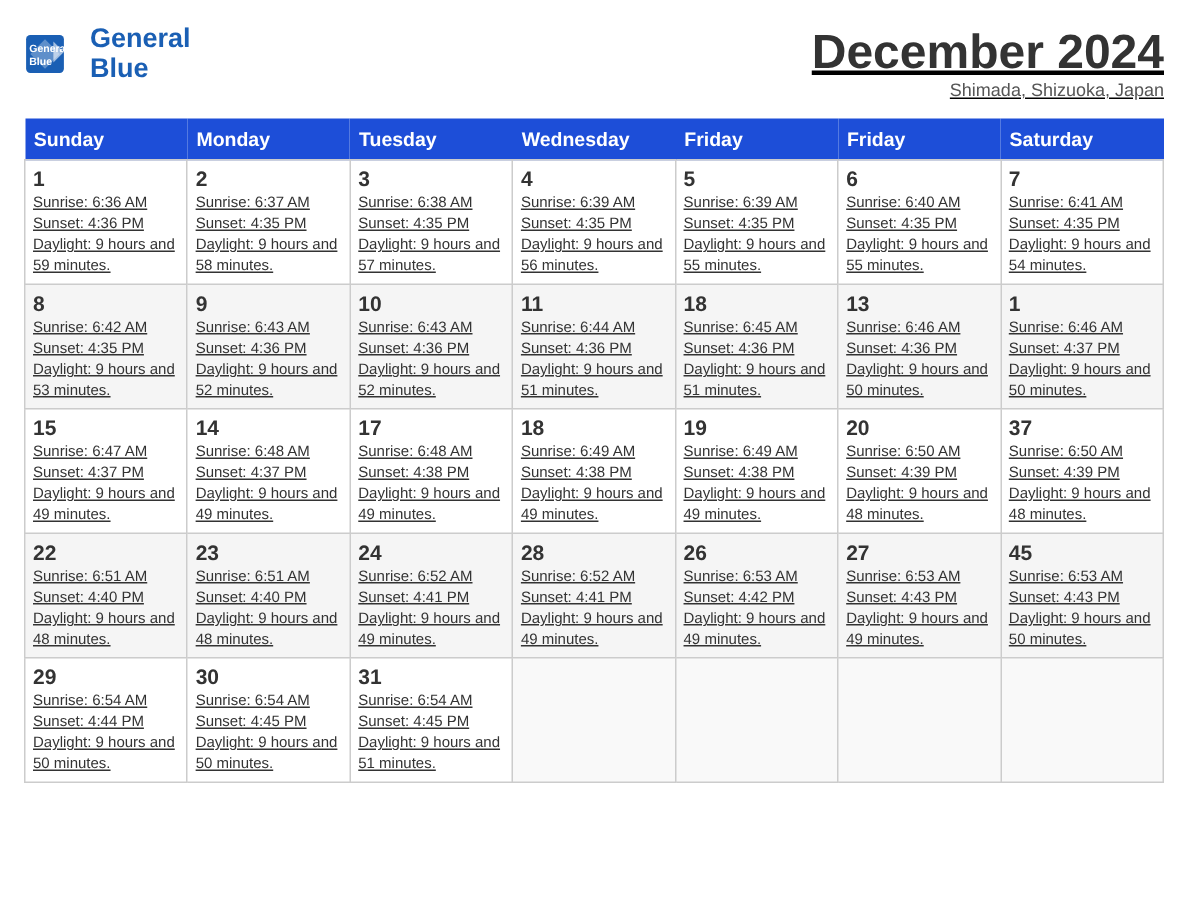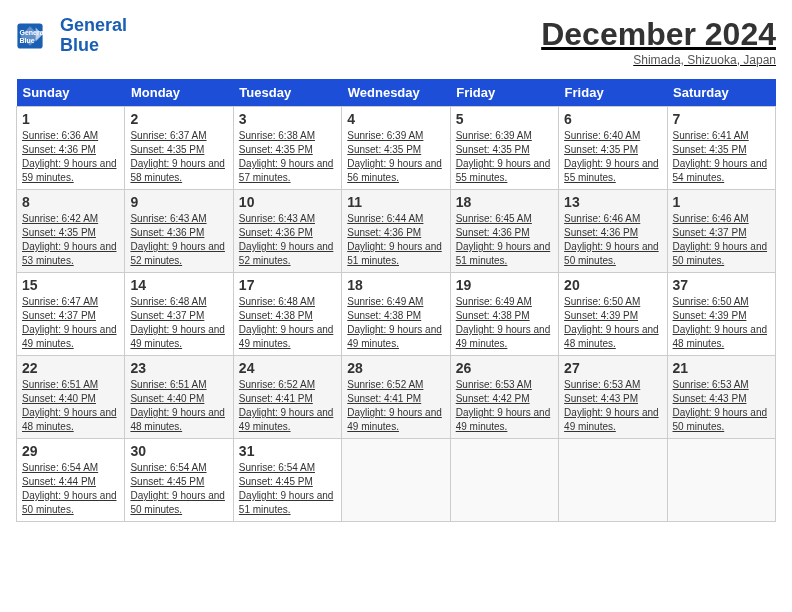--- a/index.html
+++ b/index.html
@@ -234,21 +234,21 @@
       </td>
         <td>
         <span class="day-number">26</span>
         <span class="day-info">Sunrise: 6:53 AM<br>Sunset: 4:42 PM<br>Daylight: 9 hours and 49 minutes.</span>
       </td>
         <td>
         <span class="day-number">27</span>
         <span class="day-info">Sunrise: 6:53 AM<br>Sunset: 4:43 PM<br>Daylight: 9 hours and 49 minutes.</span>
       </td>
         <td>
-        <span class="day-number">21</span>
+        <span class="day-number">45</span>
         <span class="day-info">Sunrise: 6:53 AM<br>Sunset: 4:43 PM<br>Daylight: 9 hours and 50 minutes.</span>
       </td>
       </tr>
       <tr>
         <td>
         <span class="day-number">29</span>
         <span class="day-info">Sunrise: 6:54 AM<br>Sunset: 4:44 PM<br>Daylight: 9 hours and 50 minutes.</span>
       </td>
         <td>
         <span class="day-number">30</span>

